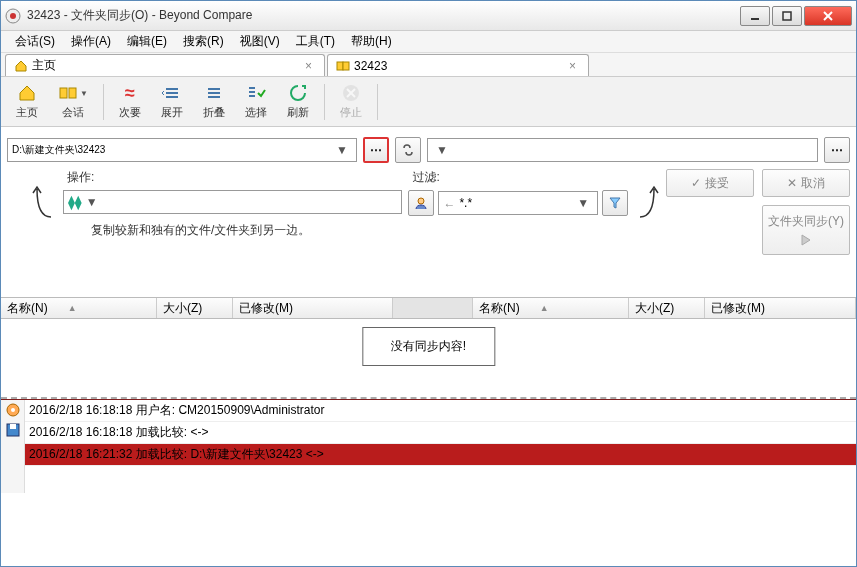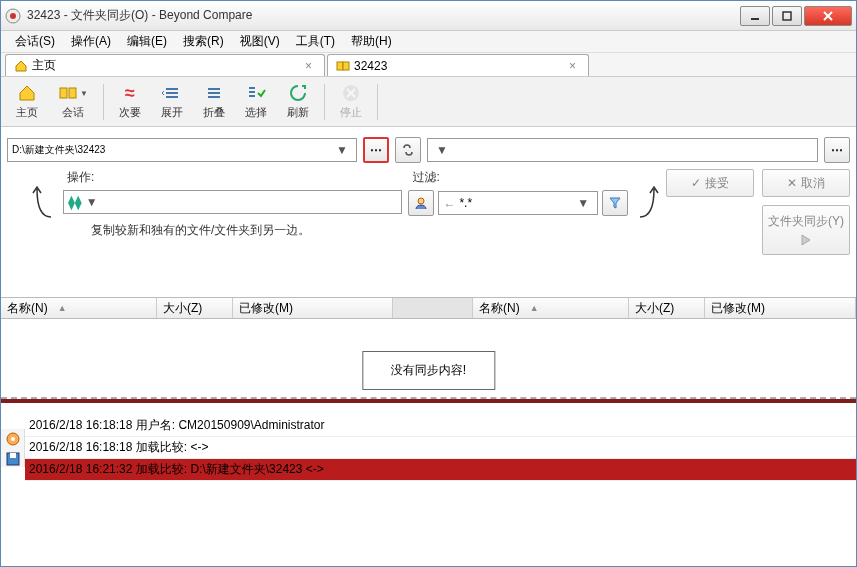--- a/index.html
+++ b/index.html
@@ -34,25 +34,25 @@
 .col { display:flex; flex-direction:column; gap:4px; }
 .label { color:#333; padding-left:4px; }
 .selectbox { height:24px; border:1px solid #999; background:#fff; display:flex; align-items:center; padding:0 4px; }
 .selectbox .val { flex:1; }
 .selectbox .dd { color:#555; padding:0 4px; cursor:pointer; }
 .hint { color:#333; padding:4px 0 0 28px; font-size:12px; }
 .bigbtn { width:88px; height:28px; border:1px solid #bbb; background:linear-gradient(#fdfdfd,#eee); display:flex; align-items:center; justify-content:center; gap:4px; cursor:pointer; border-radius:2px; color:#888; }
 .bigbtn2 { width:88px; height:50px; border:1px solid #bbb; background:linear-gradient(#fdfdfd,#eee); display:flex; flex-direction:column; align-items:center; justify-content:center; gap:2px; cursor:pointer; border-radius:2px; color:#888; }
 .arrow-svg { stroke:#333; stroke-width:1.5; fill:none; }
 .headers { height:22px; border-top:1px solid #bbb; border-bottom:1px solid #bbb; background:linear-gradient(#fdfdfd,#ececec); display:flex; }
-.hcell { border-right:1px solid #ccc; padding:3px 6px; display:flex; align-items:center; gap:10px; }
+.hcell { border-right:1px solid #ccc; padding:3px 6px; display:flex; align-items:center; gap:20px; }
 .hcell .sort { font-size:9px; color:#888; }
 .listarea { height:80px; border-bottom:2px dashed #aaa; background:#fff; position:relative; }
-.nosync { position:absolute; left:50%; top:32px; transform:translateX(-50%); border:1px solid #666; padding:10px 28px; background:#fff; }
-.logarea { height:94px; overflow:auto; border-top:4px solid #7f1d1d; display:flex;align-items:center; }
+.nosync { position:absolute; left:50%; top:8px; transform:translateX(-50%); border:1px solid #666; padding:10px 28px; background:#fff; }
+.logarea { height:94px; overflow:auto; border-top:1px solid #7f1d1d; display:flex; }
 .logicons { width:24px; background:#f5f5f5; border-right:1px solid #ddd; display:flex; flex-direction:column; align-items:center; padding-top:2px; gap:4px; }
 .loglines { flex:1; }
 .logline { padding:2px 4px; border-bottom:1px solid #eee; }
 .logline.sel { background:#b91c1c; }
 .green-diamond { color:#2a8; font-size:14px; }
 .filter-icon { width:14px; height:14px; }
 </style>
 </head>
 <body>
 

